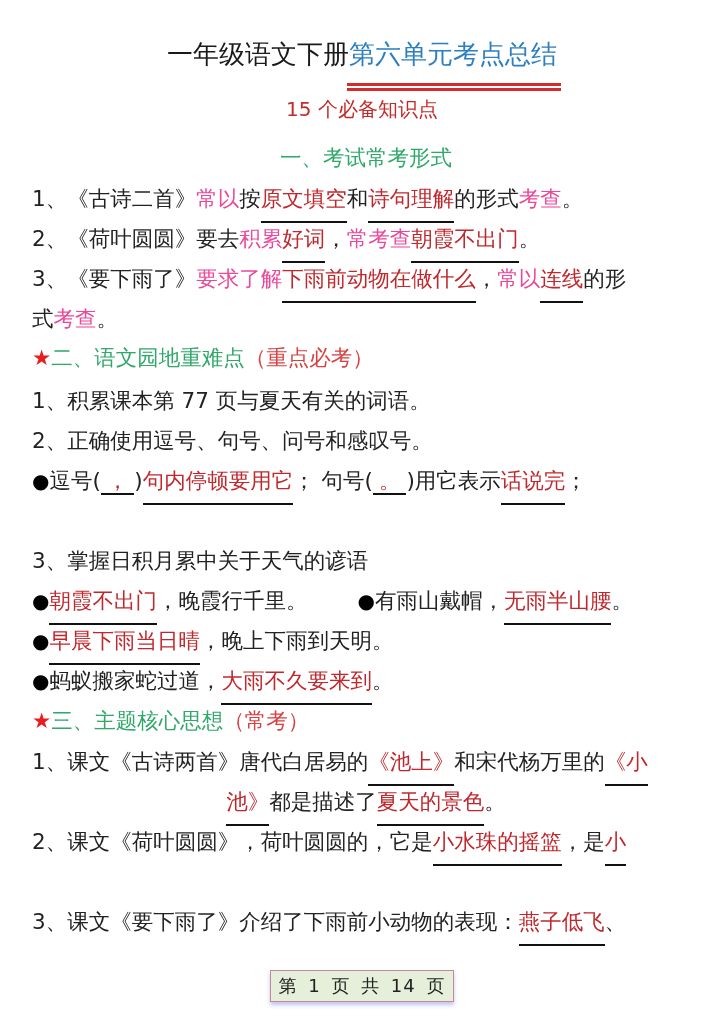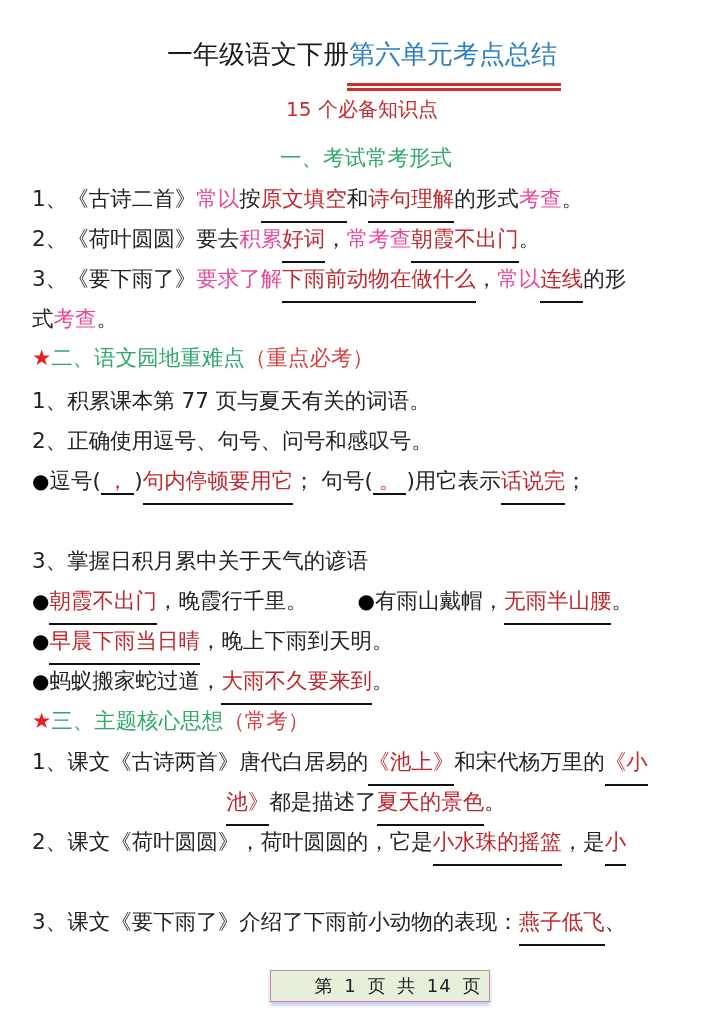--- a/index.html
+++ b/index.html
@@ -38,21 +38,21 @@
   .u {
     color: #c0282d; border-bottom: 2px solid #111; padding-bottom: 10px;
   }
   .ublank { border-bottom: 2px solid #111; padding: 0 6px; color: #c0282d; }
   .dot { color: #000; font-size: 20px; }
   .footer {
     position: absolute; left: 270px; top: 970px; width: 182px; height: 30px;
     background: #e6efd9; border: 1.5px solid #c48a9a;
     box-shadow: 0 3px 4px rgba(120,120,220,0.45);
     text-align: center; font-size: 18px; line-height: 30px; color: #222;
-    letter-spacing: 1px; word-spacing: 4px; padding-left: 36px;
+    letter-spacing: 1px; word-spacing: 4px;
   }
 </style>
 </head>
 <body>
 
 <div class="page">
 
   <div class="title"><span>一年级语文下册</span><span class="hl">第六单元考点总结</span></div>
 
   <div class="subtitle">15 个必备知识点</div>

